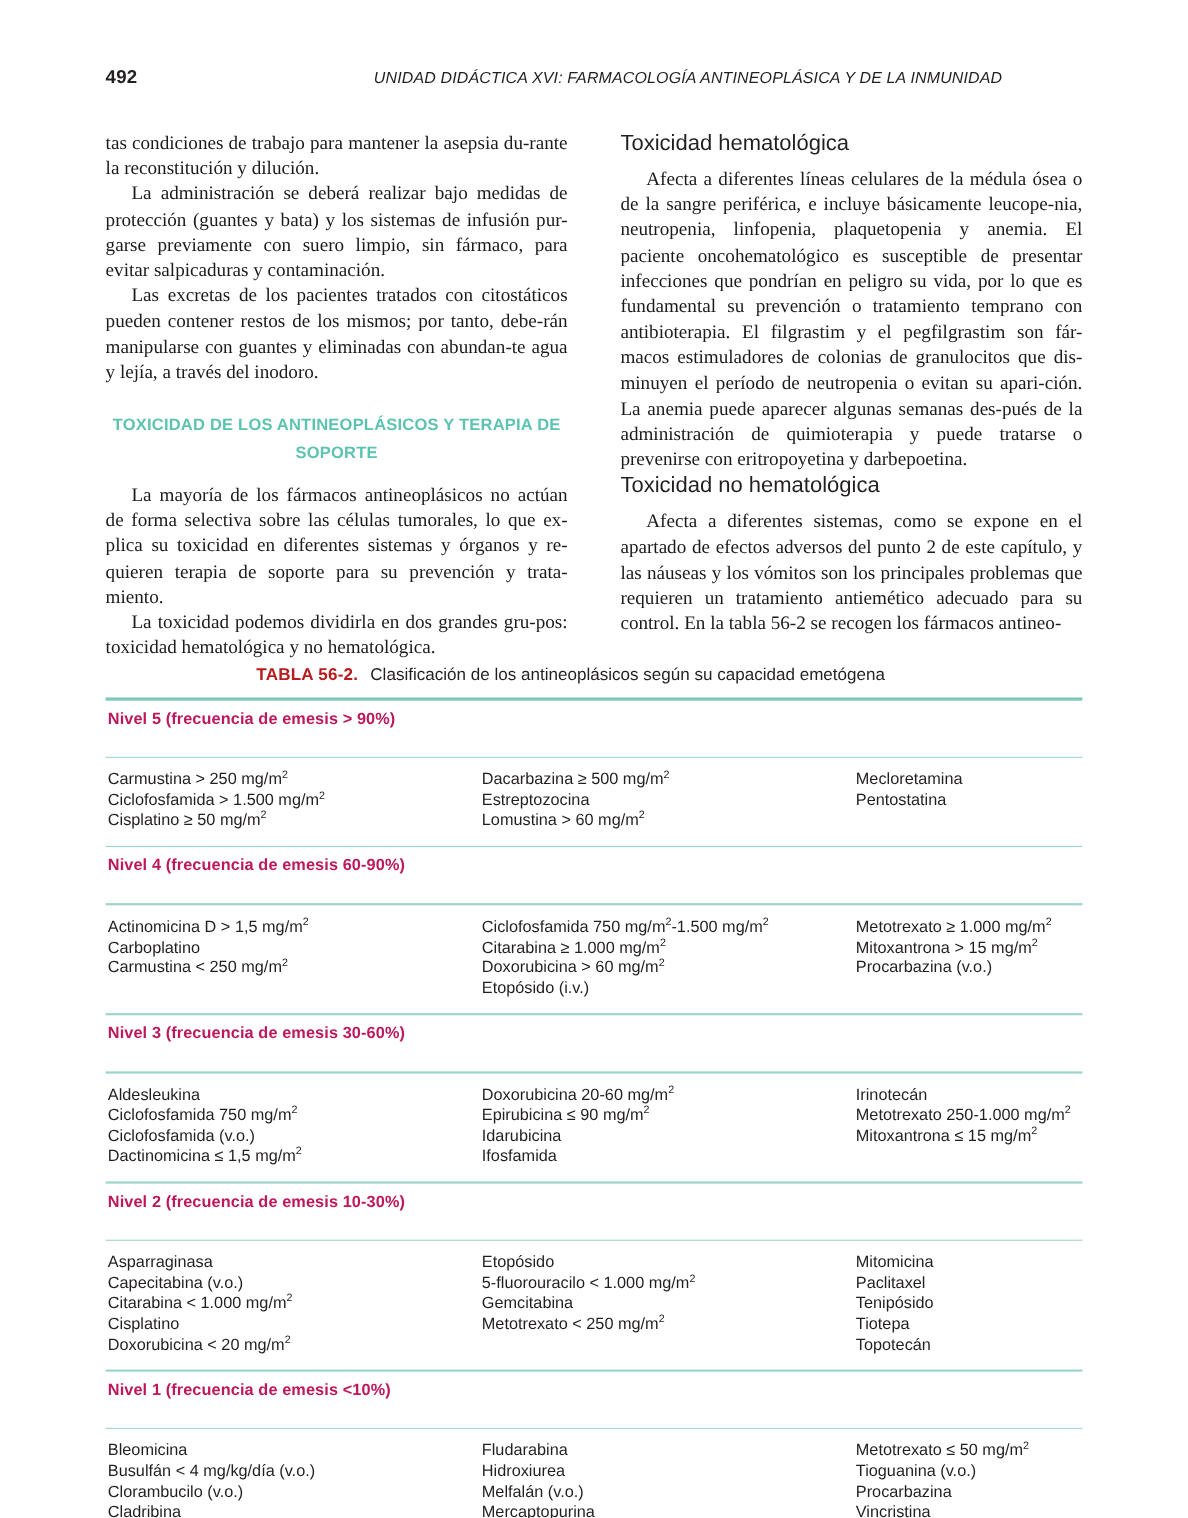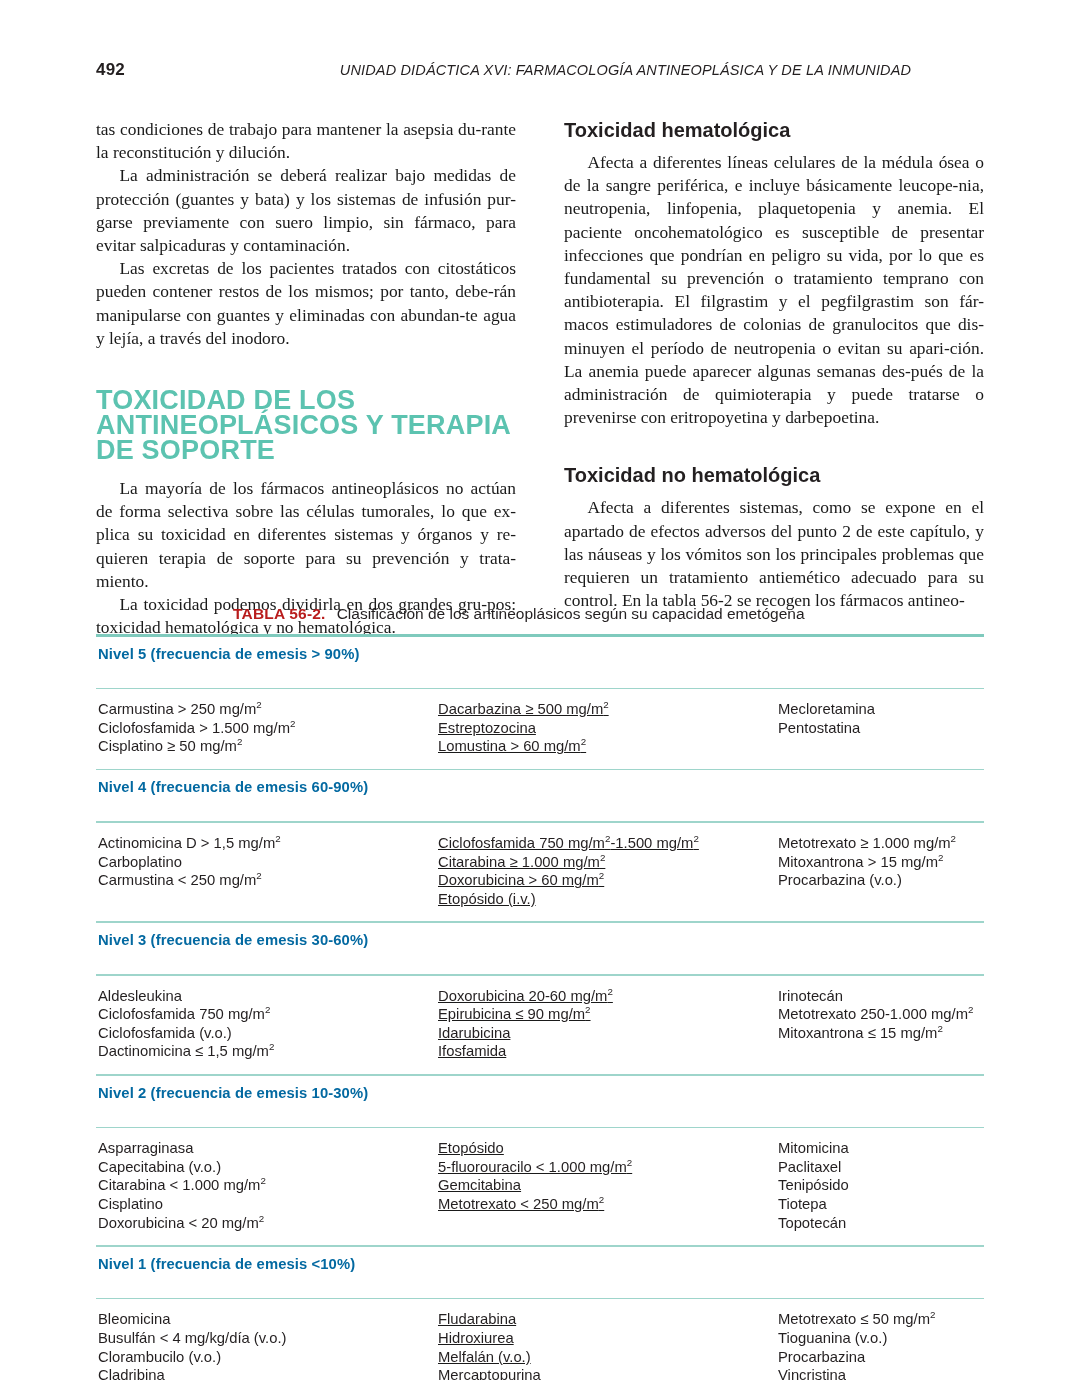--- a/index.html
+++ b/index.html
@@ -65,37 +65,38 @@
     font-size: 17.4px;
     line-height: 23.2px;
     text-align: justify;
     text-justify: inter-word;
     hyphens: manual;
     color: #1a1a1a;
   }
   p.body.indent { text-indent: 1.35em; }
 
   h2.sec-teal {
-    margin: 38px 0 14px 0;
+    margin: 24px 0 14px 0;
     font-family: "Liberation Sans", sans-serif;
     font-weight: bold;
-    font-size: 27px;
+    font-size: 15px;
     line-height: 25px;
     color: #5cc3b0;
     letter-spacing: .2px;
+    text-align: center;
   }
   h3.sec-sub {
     margin: 0 0 9px 0;
     font-family: "Liberation Sans", sans-serif;
-    font-weight: bold;
+    font-weight: normal;
     font-size: 20px;
     line-height: 24px;
     color: #231f20;
   }
-  h3.sec-sub.spaced { margin-top: 34px; }
+  h3.sec-sub.spaced { }
 
   
   .table-wrap {
     position: absolute;
     left: 96px;
     top: 604px;
     width: 888px;
   }
   .table-caption {
     font-family: "Liberation Sans", sans-serif;
@@ -120,31 +121,31 @@
   .rule-light {
     height: 1.6px;
     background: #9ed5cb;
     width: 100%;
   }
 
   .lvl-head {
     font-family: "Liberation Sans", sans-serif;
     font-weight: bold;
     font-size: 14.8px;
-    color: #0369a1;
+    color: #be185d;
     padding: 9px 0 26px 2px;
     letter-spacing: .1px;
   }
   .lvl-body {
     display: flex;
     padding: 11px 0 13px 2px;
     justify-content: space-between;
   }
   .lvl-body .c1 { width: 340px; }
-  .lvl-body .c2 { width: 340px; text-decoration: underline; }
+  .lvl-body .c2 { width: 340px; }
   .lvl-body .c3 { flex: 1; }
   .lvl-body .cell-line {
     font-family: "Liberation Sans", sans-serif;
     font-size: 14.8px;
     line-height: 18.6px;
     color: #231f20;
     white-space: nowrap;
   }
   .footnote {
     font-family: "Liberation Sans", sans-serif;

